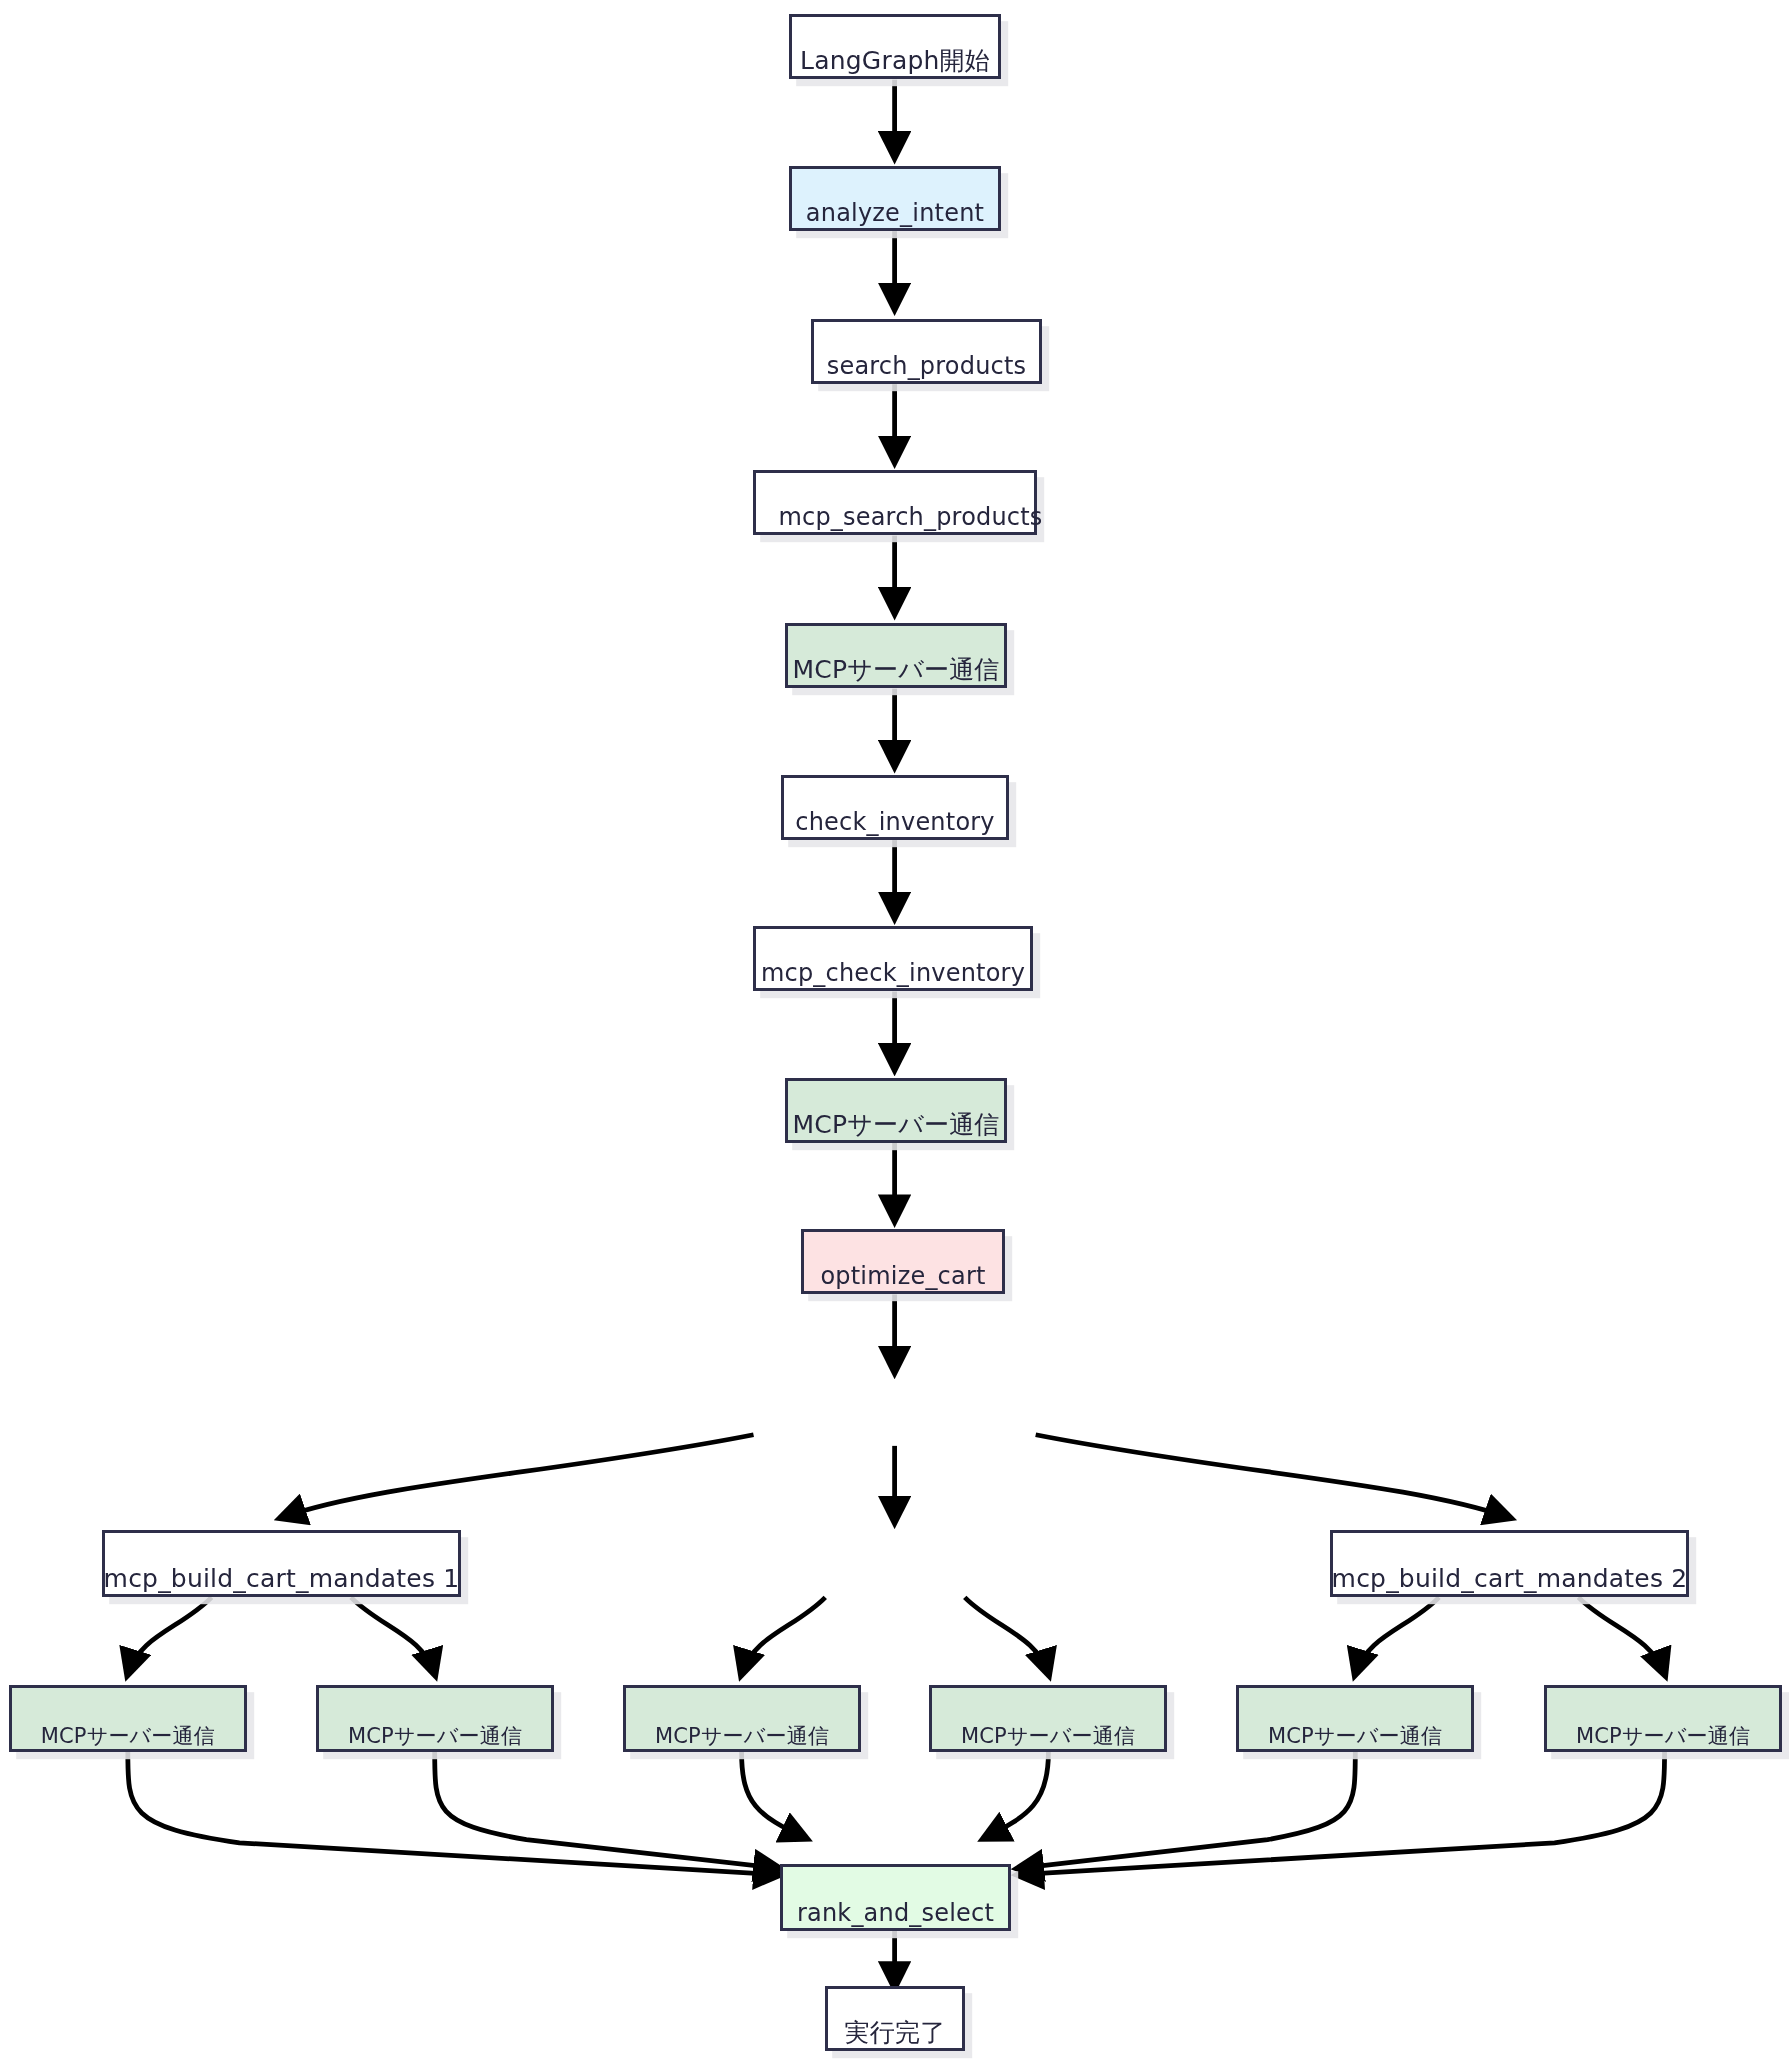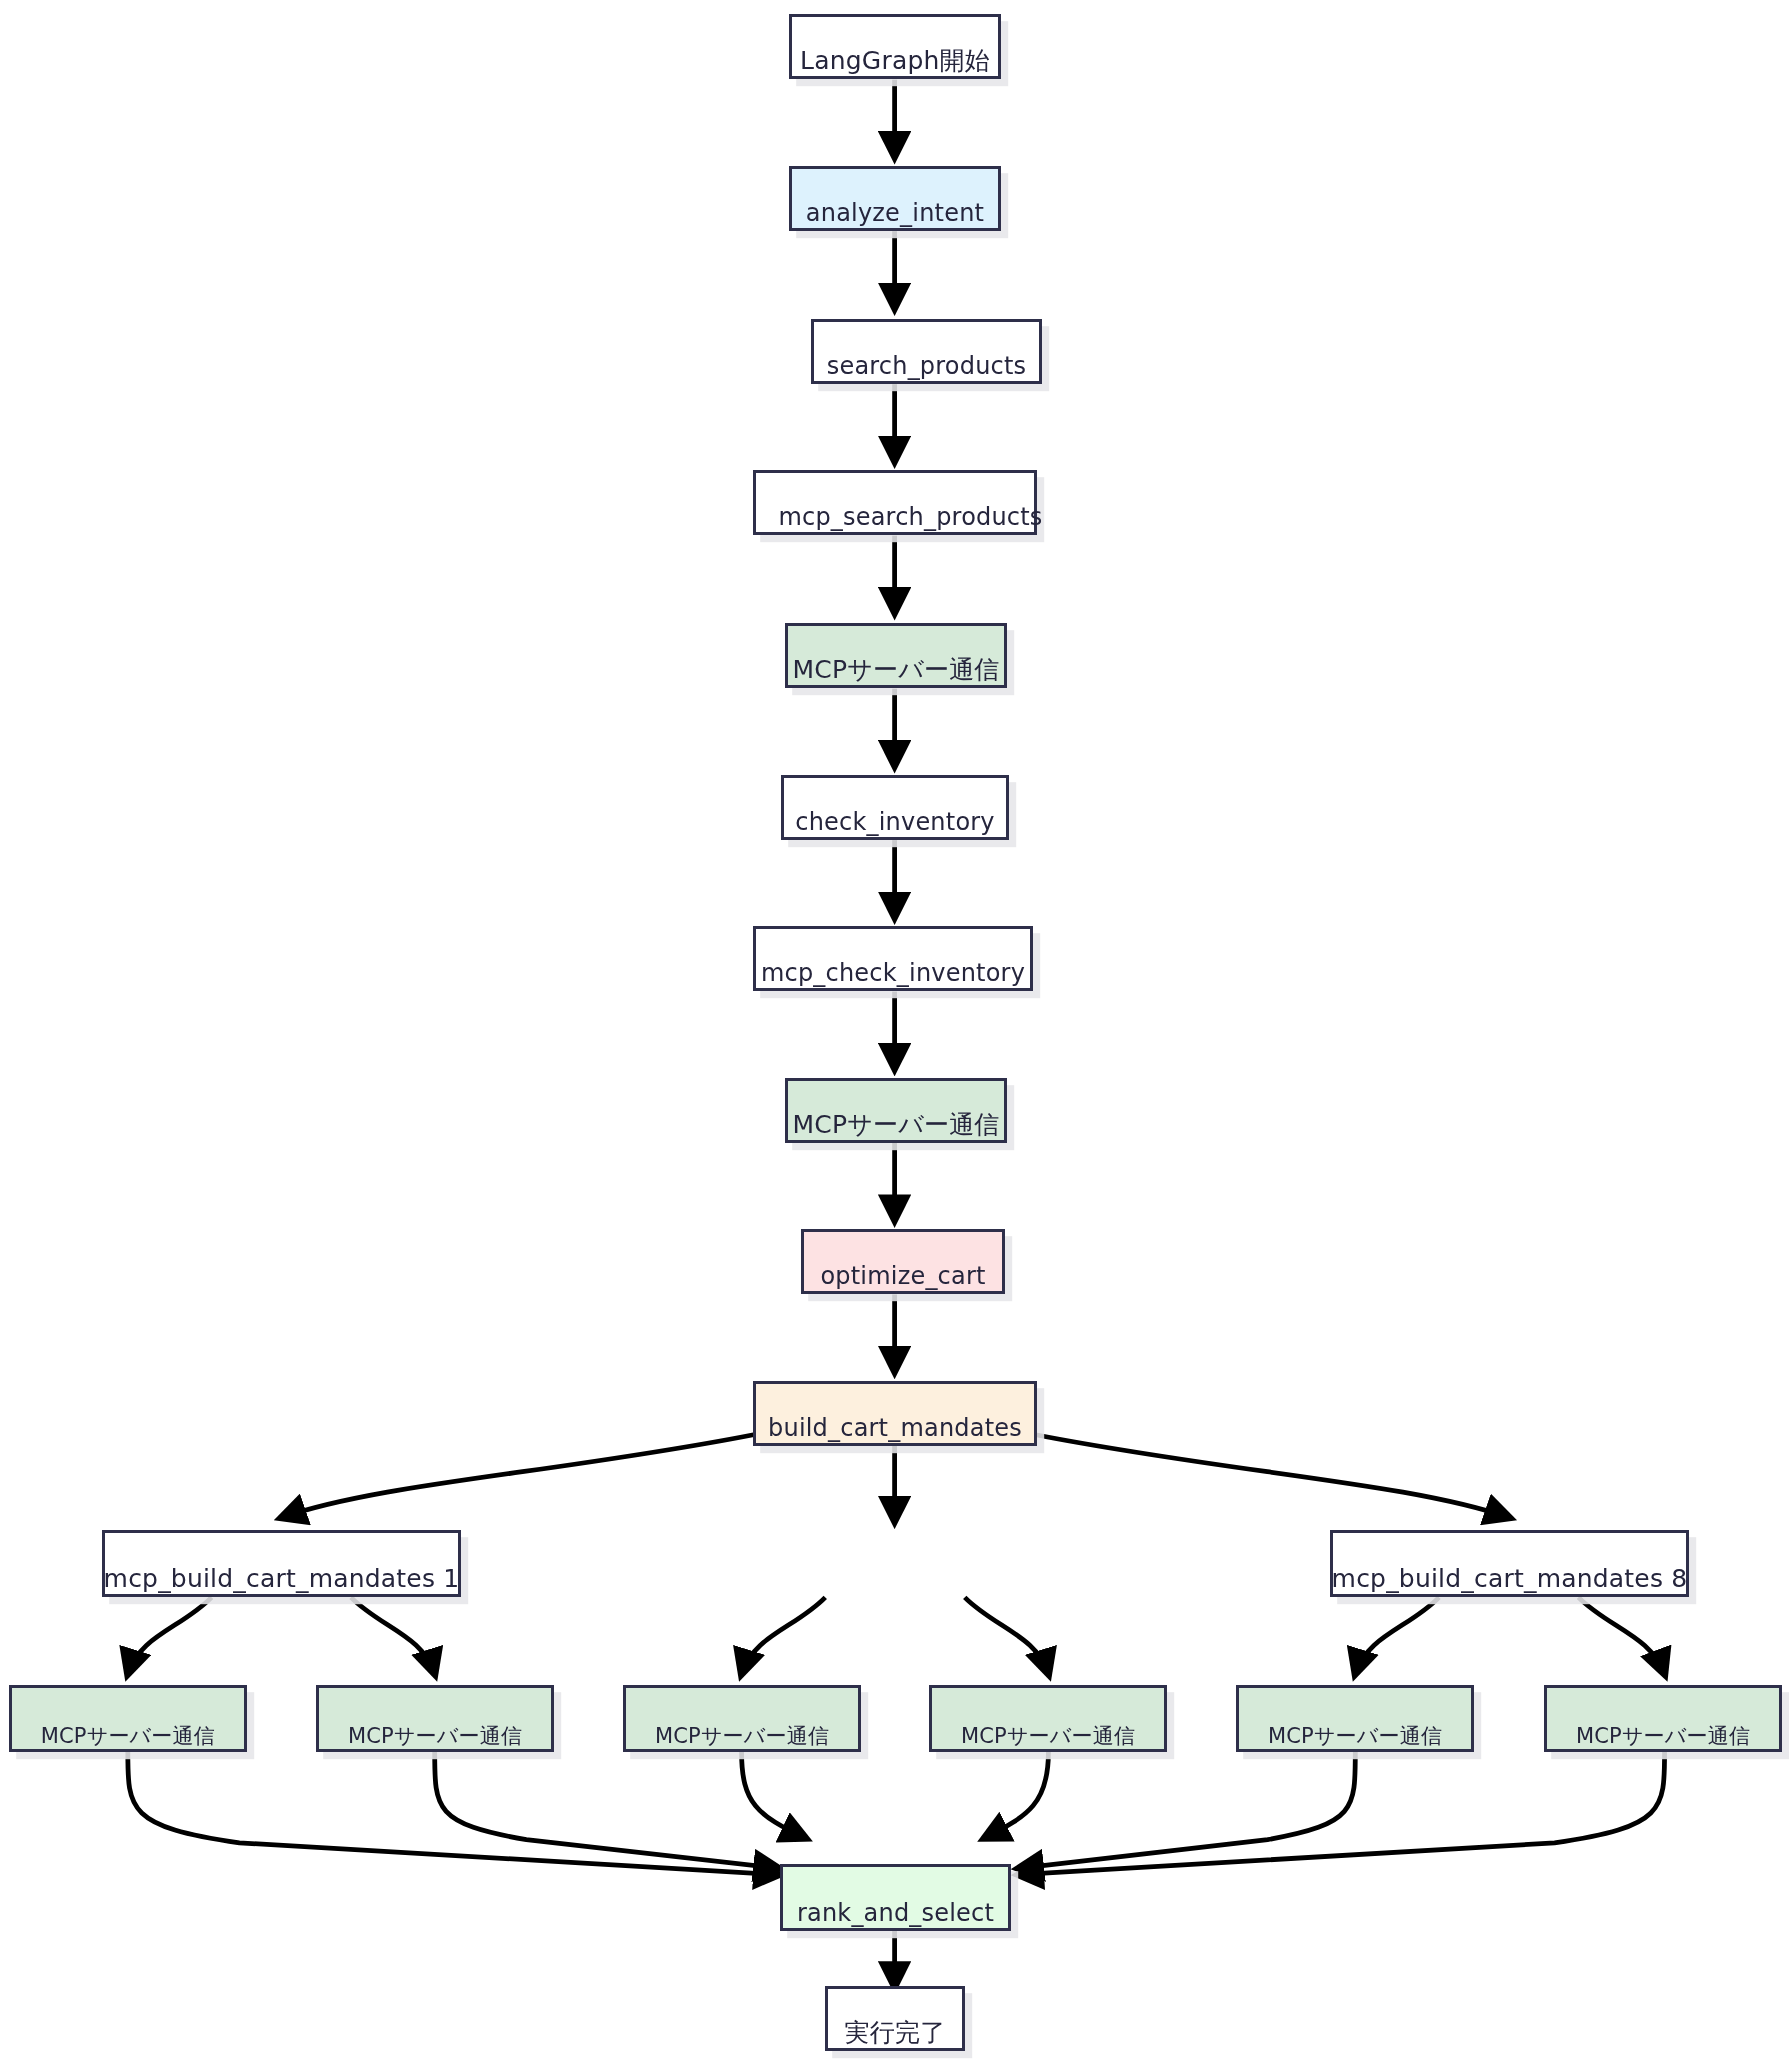--- a/index.html
+++ b/index.html
@@ -127,31 +127,28 @@
   </div>
 
   <div class="node jp" style="left:785px; top:1078px; width:222px; height:65px; background:#d6ead9;">
     <span>MCPサーバー通信</span>
   </div>
 
   <div class="node" style="left:801px; top:1229px; width:204px; height:65px; background:#fde2e3;">
     <span>optimize_cart</span>
   </div>
 
-  <div class="node" style="left:753px; top:1381px; width:284px; height:65px; background:#fdf0de;">
-    <span>build_cart_mandates</span>
-  </div>
 
   <div class="node branch" style="left:102px; top:1530px; width:359px; height:67px; background:#ffffff;">
     <span>mcp_build_cart_mandates 1</span>
   </div>
 
 
   <div class="node branch" style="left:1330px; top:1530px; width:359px; height:67px; background:#ffffff;">
-    <span>mcp_build_cart_mandates 8</span>
+    <span>mcp_build_cart_mandates 2</span>
   </div>
 
   <div class="node small-jp" style="left:8.8px; top:1685px; width:238px; height:67px; background:#d6ead9;">
     <span>MCPサーバー通信</span>
   </div>
 
   <div class="node small-jp" style="left:316px; top:1685px; width:238px; height:67px; background:#d6ead9;">
     <span>MCPサーバー通信</span>
   </div>
 

